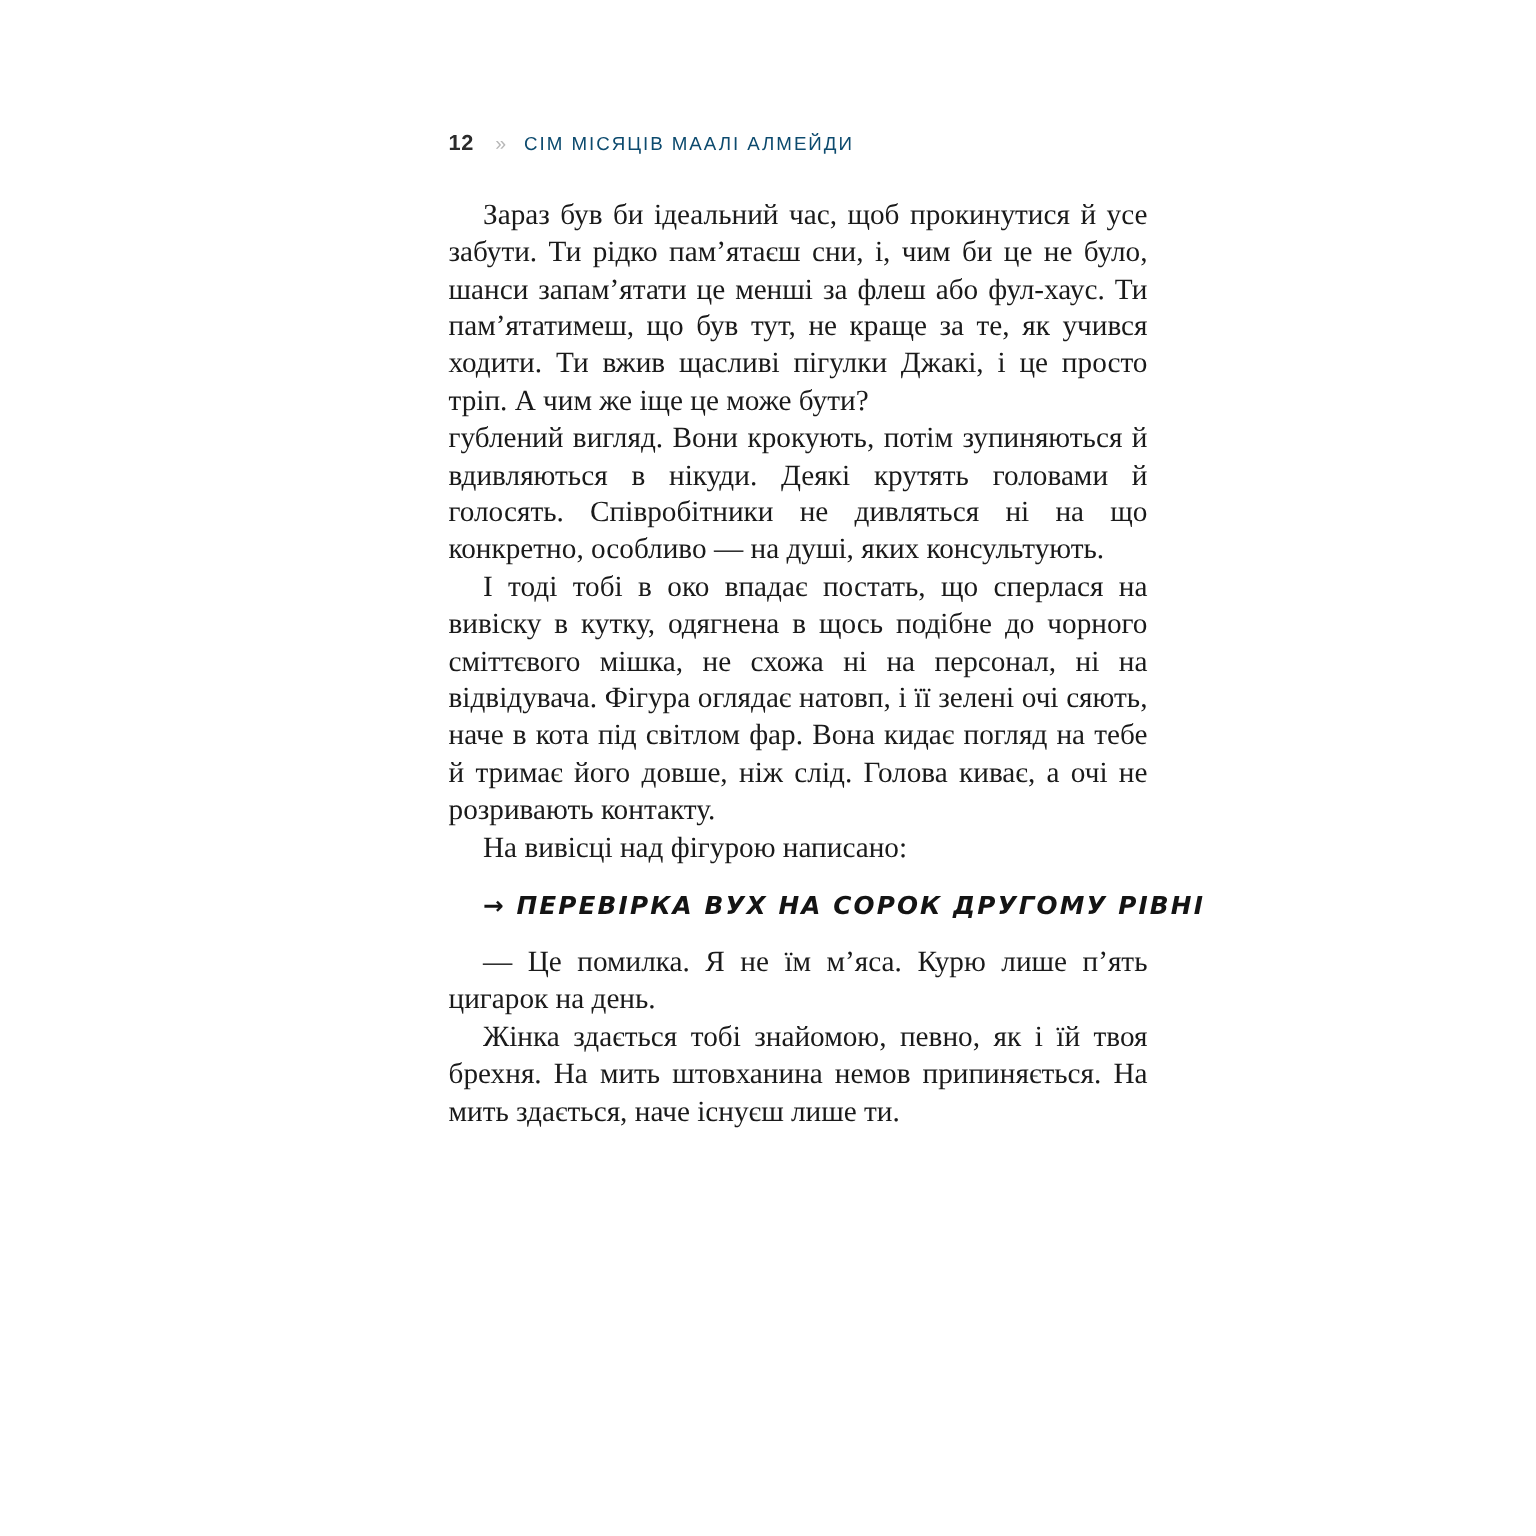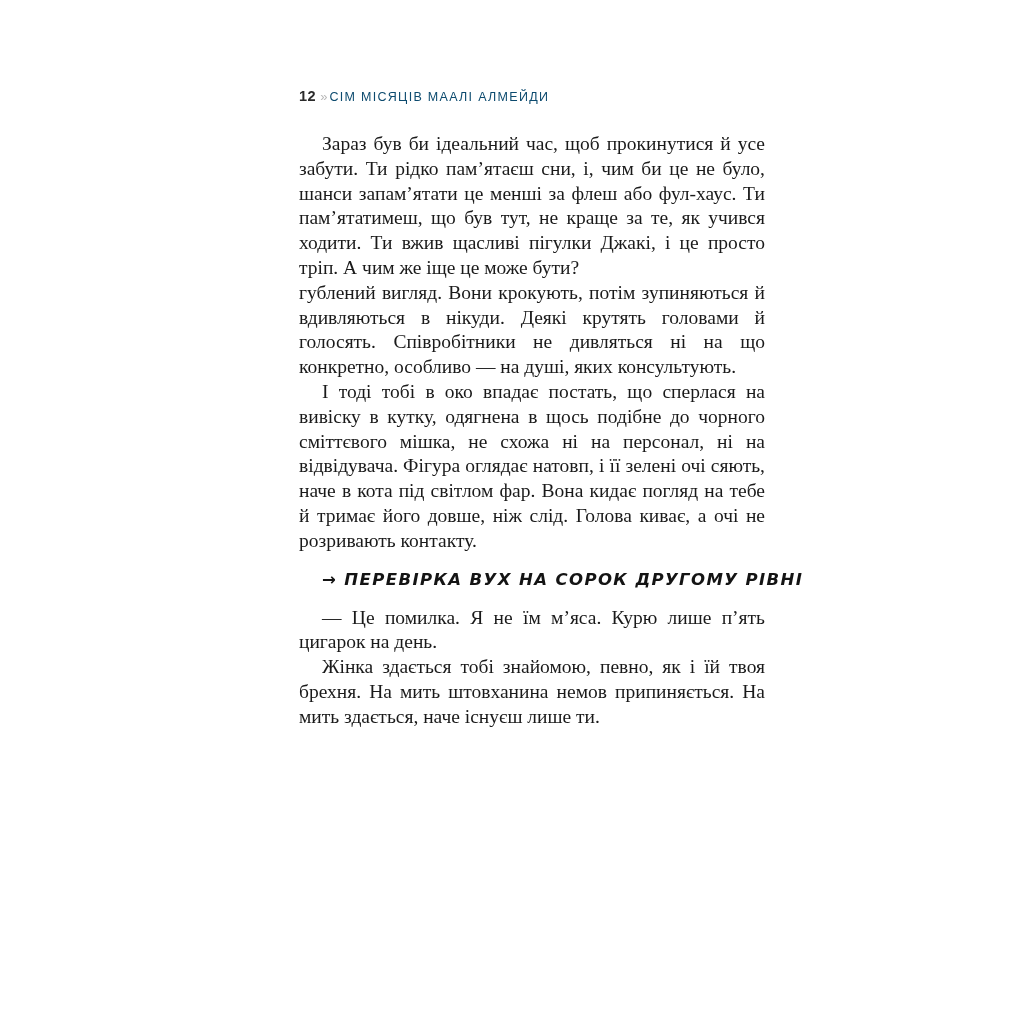--- a/index.html
+++ b/index.html
@@ -18,21 +18,21 @@
   }
   .text-column {
     position: absolute;
     left: 299px;
     top: 88px;
     width: 466px;
   }
   .running-header {
     display: flex;
     align-items: baseline;
-    gap: 4px;
+    gap: 14px;
     font-family: "Liberation Sans", sans-serif;
     margin-bottom: 28px;
   }
   .page-number {
     font-weight: 700;
     font-size: 14.5px;
     color: #2b2b2b;
     letter-spacing: 0.5px;
   }
   .header-sep {
@@ -78,18 +78,19 @@
   <div class="text-column">
     <div class="running-header">
       <span class="page-number">12</span>
       <span class="header-sep">»</span>
       <span class="running-title">СІМ МІСЯЦІВ МААЛІ АЛМЕЙДИ</span>
     </div>
     <div class="body-text" id="body-text">
         <p class="para indent">Зараз був би ідеальний час, щоб прокинутися й усе забути. Ти рідко пам’ятаєш сни, і, чим би це не було, шанси запам’ятати це менші за флеш або фул-хаус. Ти пам’ятатимеш, що був тут, не краще за те, як учився ходити. Ти вжив щасливі пігулки Джакі, і це просто тріп. А чим же іще це може бути?</p>
         <p class="para">гублений вигляд. Вони крокують, потім зупиняються й вдивляються в нікуди. Деякі крутять головами й голосять. Співробітники не дивляться ні на що конкретно, особливо — на душі, яких консультують.</p>
         <p class="para indent">І тоді тобі в око впадає постать, що сперлася на вивіску в кутку, одягнена в щось подібне до чорного сміттєвого мішка, не схожа ні на персонал, ні на відвідувача. Фігура оглядає натовп, і її зелені очі сяють, наче в кота під світлом фар. Вона кидає погляд на тебе й тримає його довше, ніж слід. Голова киває, а очі не розривають контакту.</p>
+        <p class="para indent">На вивісці над фігурою написано:</p>
         <div class="sign">→ ПЕРЕВІРКА ВУХ НА СОРОК ДРУГОМУ РІВНІ</div>
         <p class="para indent">— Це помилка. Я не їм м’яса. Курю лише п’ять цигарок на день.</p>
         <p class="para indent">Жінка здається тобі знайомою, певно, як і їй твоя брехня. На мить штовханина немов припиняється. На мить здається, наче існуєш лише ти.</p>
       </div>
   </div>
 </div>
 
 </body></html>

